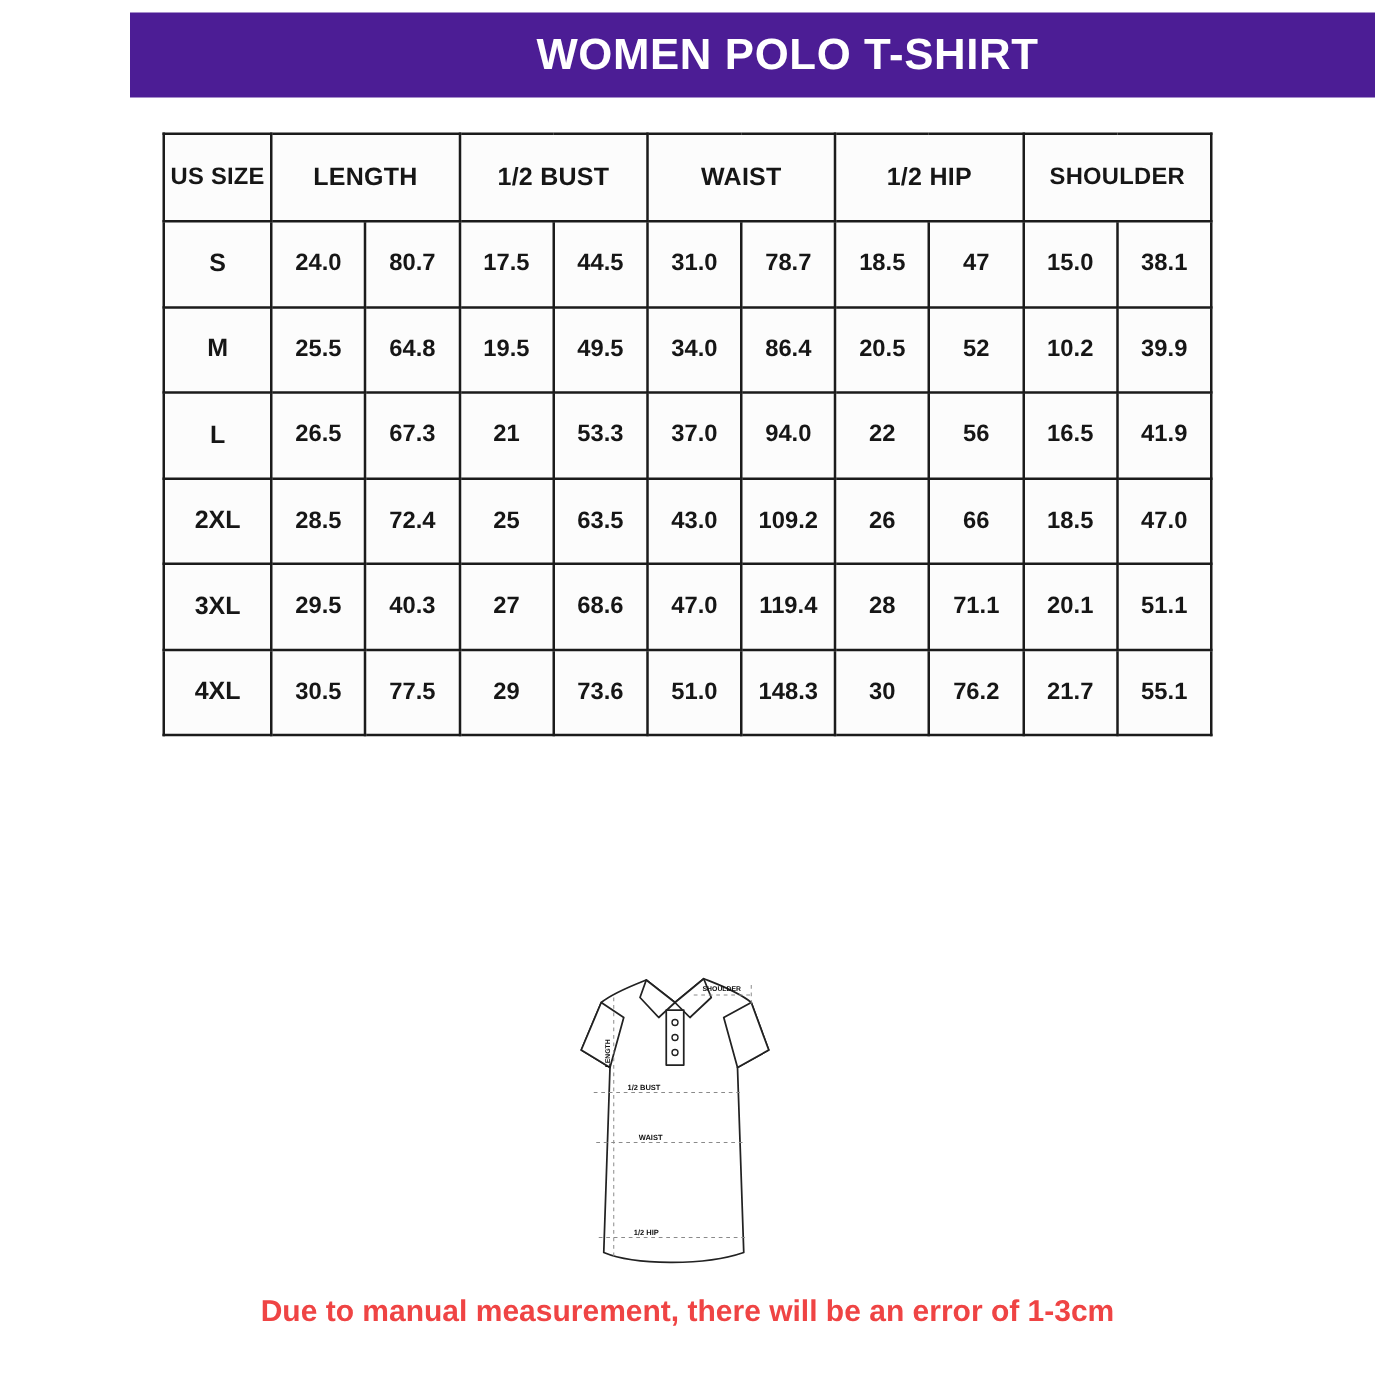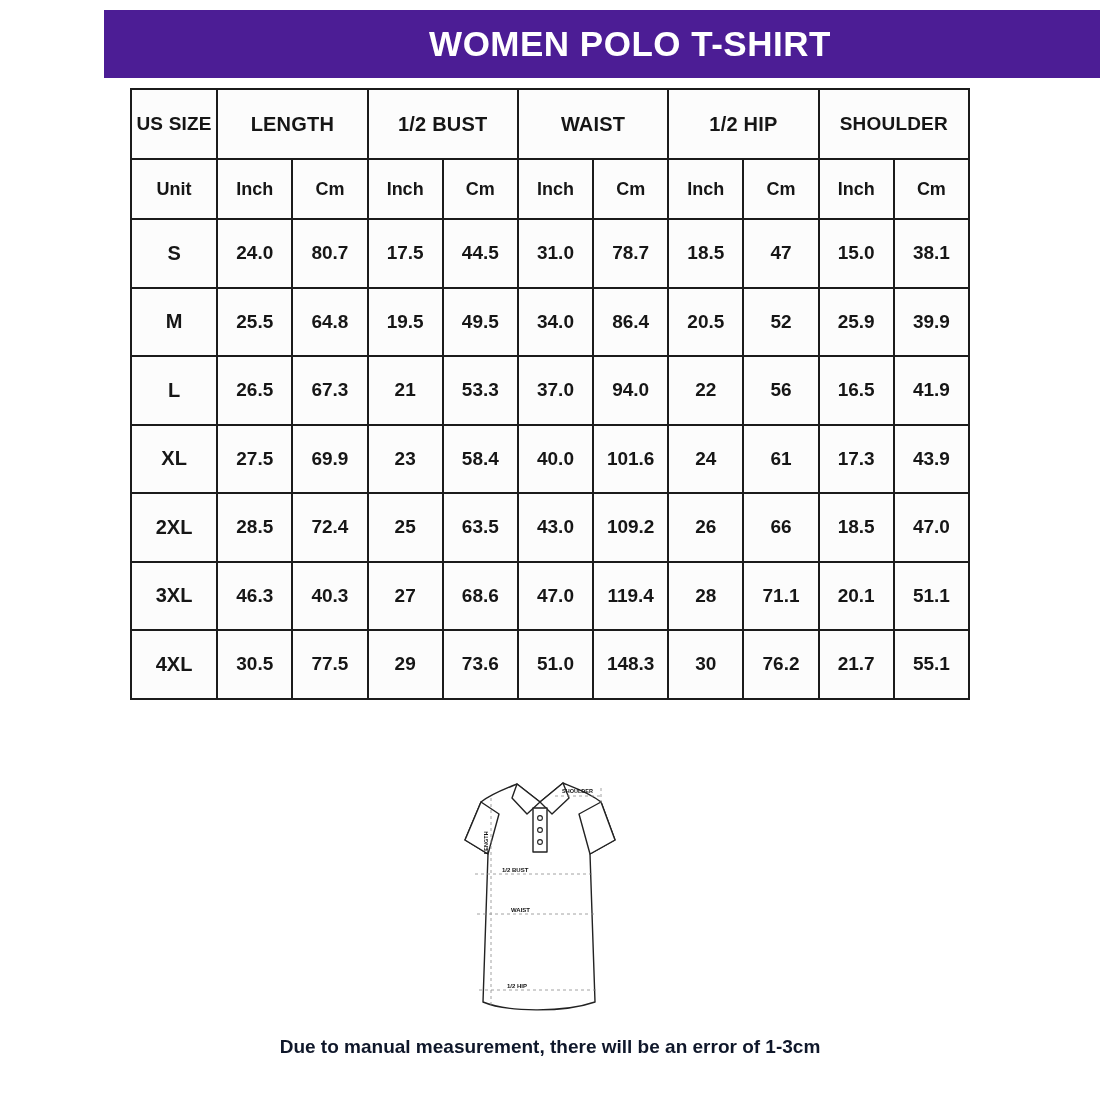--- a/index.html
+++ b/index.html
@@ -39,21 +39,21 @@
     font-size: 35px;
     font-weight: bold;
     letter-spacing: 0.5px;
     white-space: nowrap;
   }
 
   
   .table-wrap {
     position: absolute;
     left: 130px;
-    top: 88px;
+    top: 106px;
     width: 680px;
   }
   table.size-chart {
     border-collapse: collapse;
     width: 840px;
     table-layout: fixed;
   }
   table.size-chart td, table.size-chart th {
     border: 2px solid #1b1b1b;
     text-align: center;
@@ -100,22 +100,22 @@
   }
   .diagram svg { display: block; }
 
   
   .note {
     position: absolute;
     left: 0;
     top: 1036px;
     width: 1100px;
     text-align: center;
-    color: #0f172a;
-    font-size: 19px;
+    color: #ef4444;
+    font-size: 24px;
     font-weight: bold;
   }
 </style>
 </head>
 <body>
 
 <div class="page">
 
   <div class="banner">
     <div class="banner-title">WOMEN POLO T-SHIRT</div>
@@ -140,33 +140,20 @@
         <tr class="group-row">
           <th class="group-head small" rowspan="1">US SIZE</th>
           <th class="group-head" colspan="2">LENGTH</th>
           <th class="group-head" colspan="2">1/2 BUST</th>
           <th class="group-head" colspan="2">WAIST</th>
           <th class="group-head" colspan="2">1/2 HIP</th>
           <th class="group-head small" colspan="2">SHOULDER</th>
         </tr>
       </thead>
       <tbody>
-        <tr class="unit-row">
-          <td>Unit</td>
-          <td>Inch</td>
-          <td>Cm</td>
-          <td>Inch</td>
-          <td>Cm</td>
-          <td>Inch</td>
-          <td>Cm</td>
-          <td>Inch</td>
-          <td>Cm</td>
-          <td>Inch</td>
-          <td>Cm</td>
-        </tr>
 
         <tr class="data-row">
           <td class="size-cell">S</td>
           <td>24.0</td>
           <td>80.7</td>
           <td>17.5</td>
           <td>44.5</td>
           <td>31.0</td>
           <td>78.7</td>
           <td>18.5</td>
@@ -178,69 +165,56 @@
         <tr class="data-row">
           <td class="size-cell">M</td>
           <td>25.5</td>
           <td>64.8</td>
           <td>19.5</td>
           <td>49.5</td>
           <td>34.0</td>
           <td>86.4</td>
           <td>20.5</td>
           <td>52</td>
-          <td>25.9</td>
+          <td>10.2</td>
           <td>39.9</td>
         </tr>
 
         <tr class="data-row">
           <td class="size-cell">L</td>
           <td>26.5</td>
           <td>67.3</td>
           <td>21</td>
           <td>53.3</td>
           <td>37.0</td>
           <td>94.0</td>
           <td>22</td>
           <td>56</td>
           <td>16.5</td>
           <td>41.9</td>
         </tr>
 
-        <tr class="data-row">
-          <td class="size-cell">XL</td>
-          <td>27.5</td>
-          <td>69.9</td>
-          <td>23</td>
-          <td>58.4</td>
-          <td>40.0</td>
-          <td>101.6</td>
-          <td>24</td>
-          <td>61</td>
-          <td>17.3</td>
-          <td>43.9</td>
-        </tr>
 
         <tr class="data-row">
           <td class="size-cell">2XL</td>
           <td>28.5</td>
           <td>72.4</td>
           <td>25</td>
           <td>63.5</td>
           <td>43.0</td>
           <td>109.2</td>
           <td>26</td>
           <td>66</td>
           <td>18.5</td>
           <td>47.0</td>
         </tr>
 
         <tr class="data-row">
           <td class="size-cell">3XL</td>
-          <td>46.3</td>
+          <td>29.5</td>
           <td>40.3</td>
           <td>27</td>
           <td>68.6</td>
           <td>47.0</td>
           <td>119.4</td>
           <td>28</td>
           <td>71.1</td>
           <td>20.1</td>
           <td>51.1</td>
         </tr>

